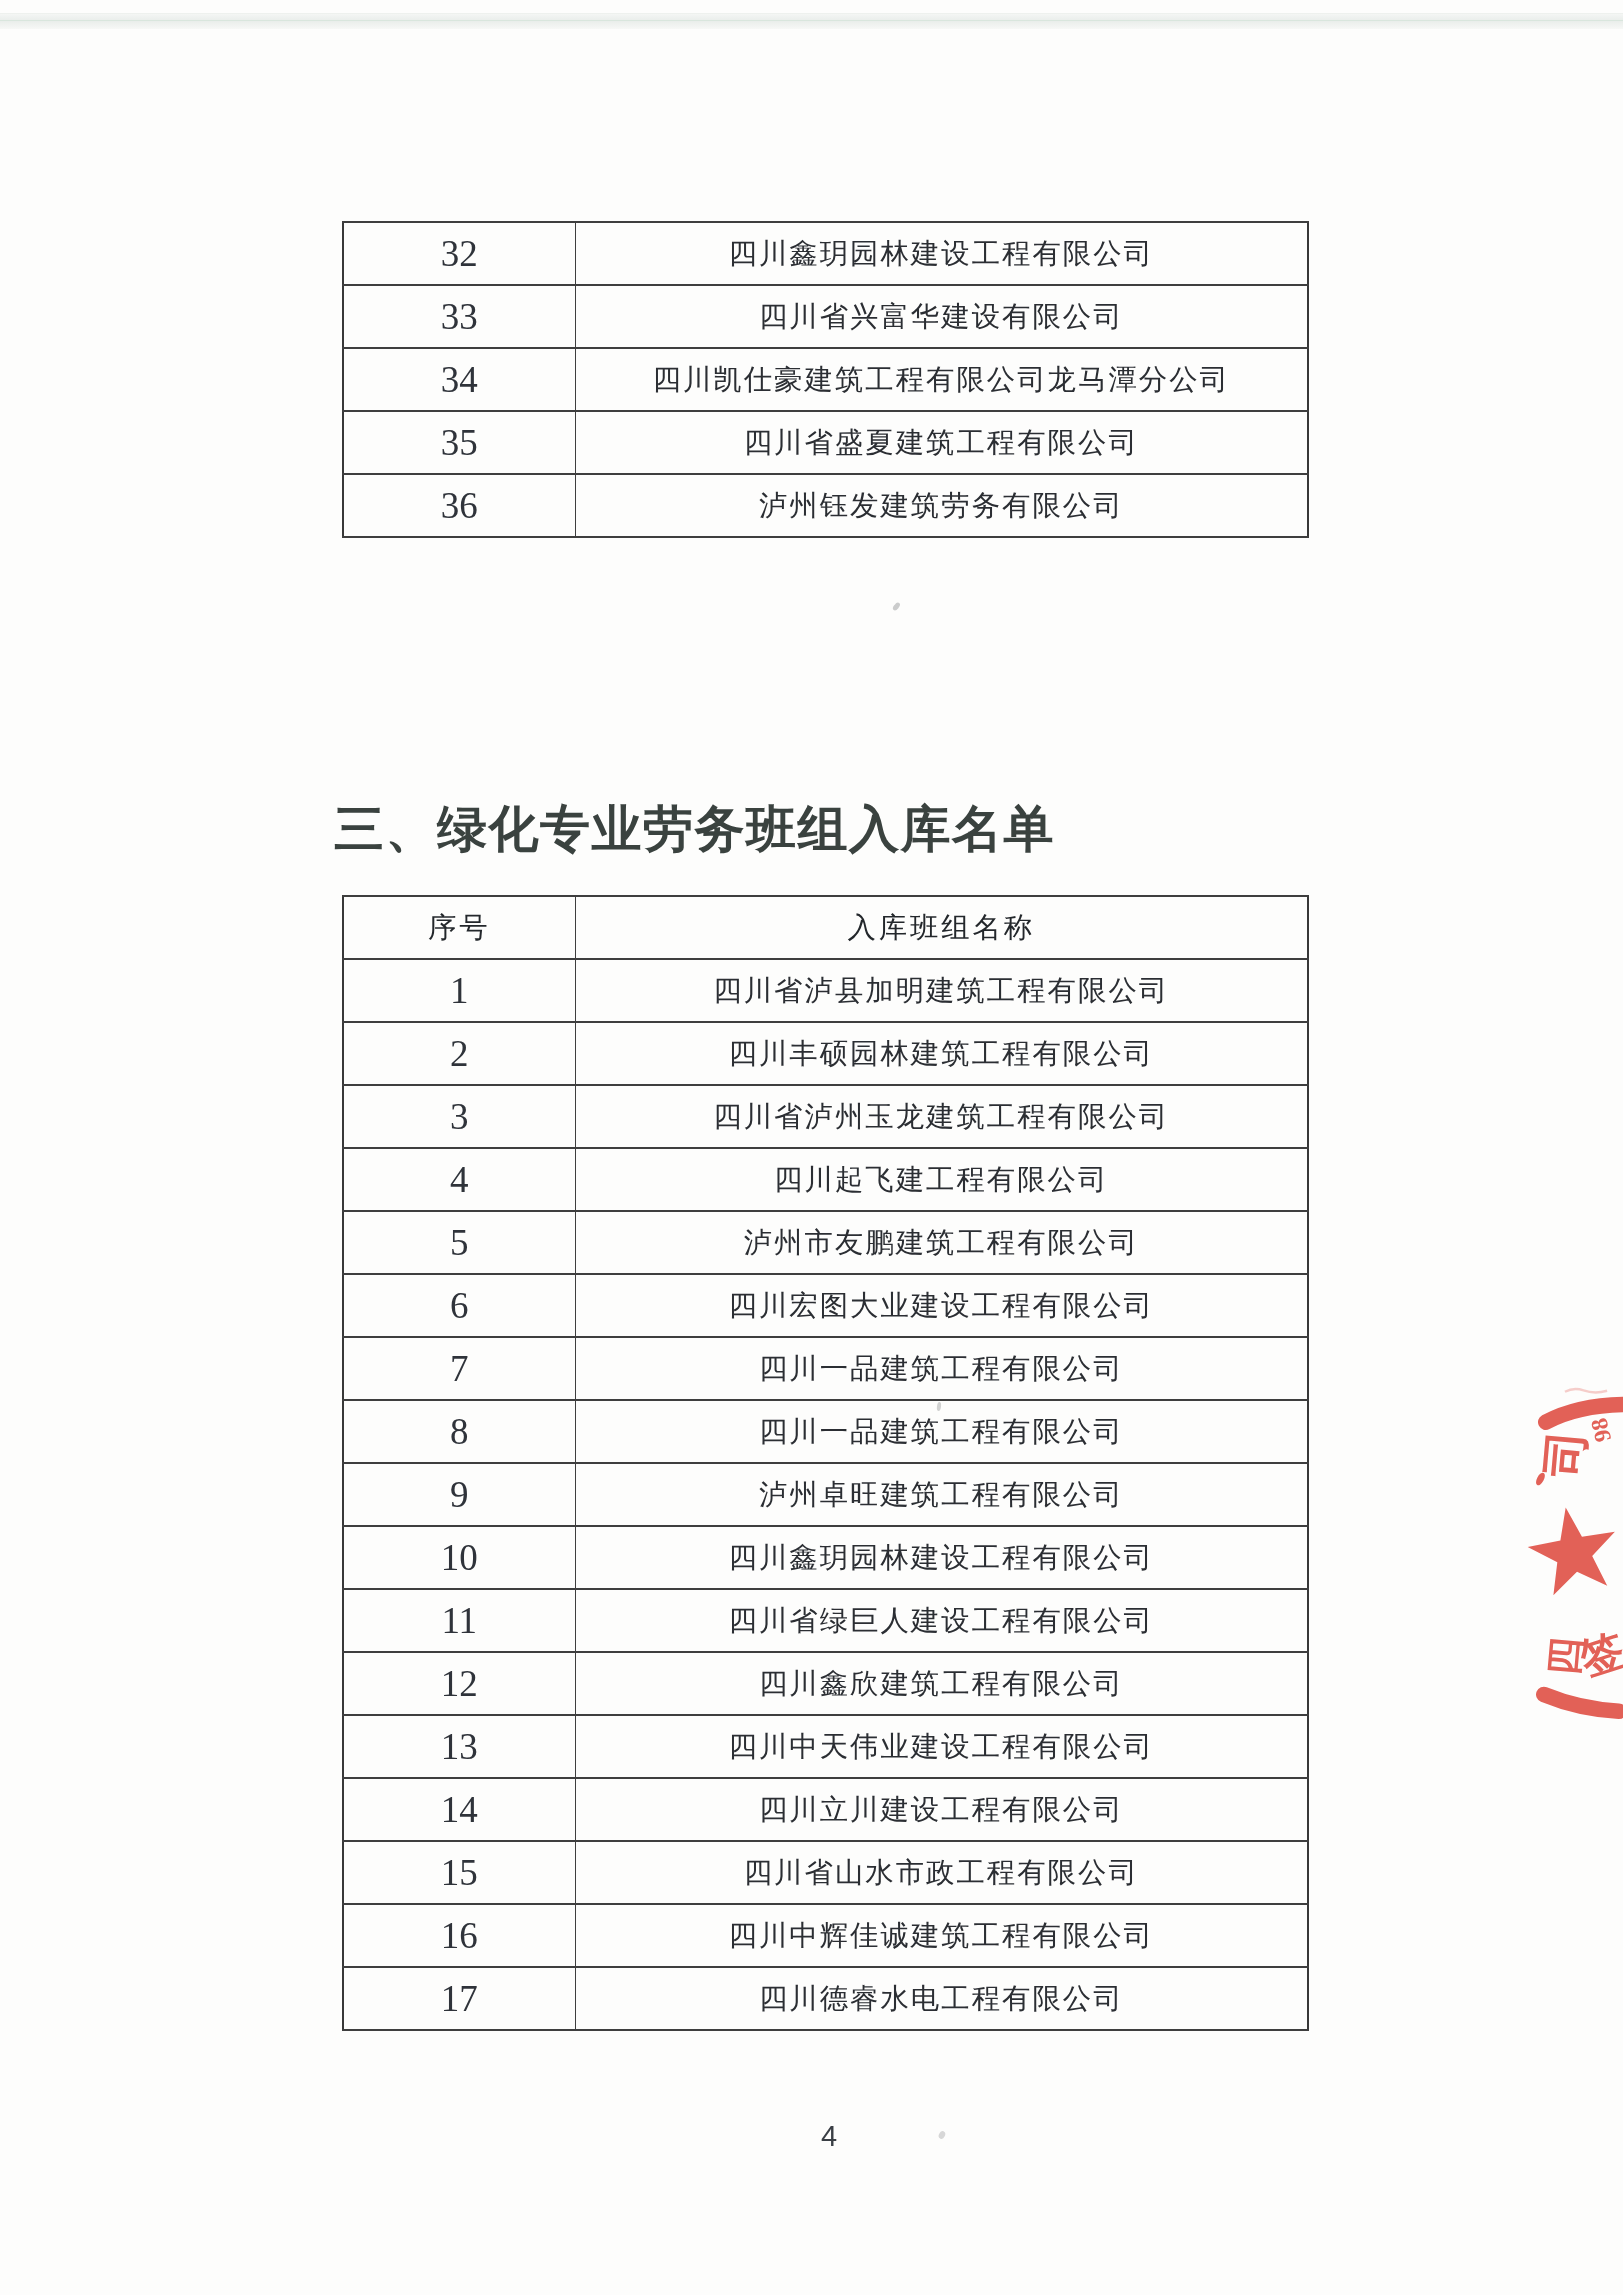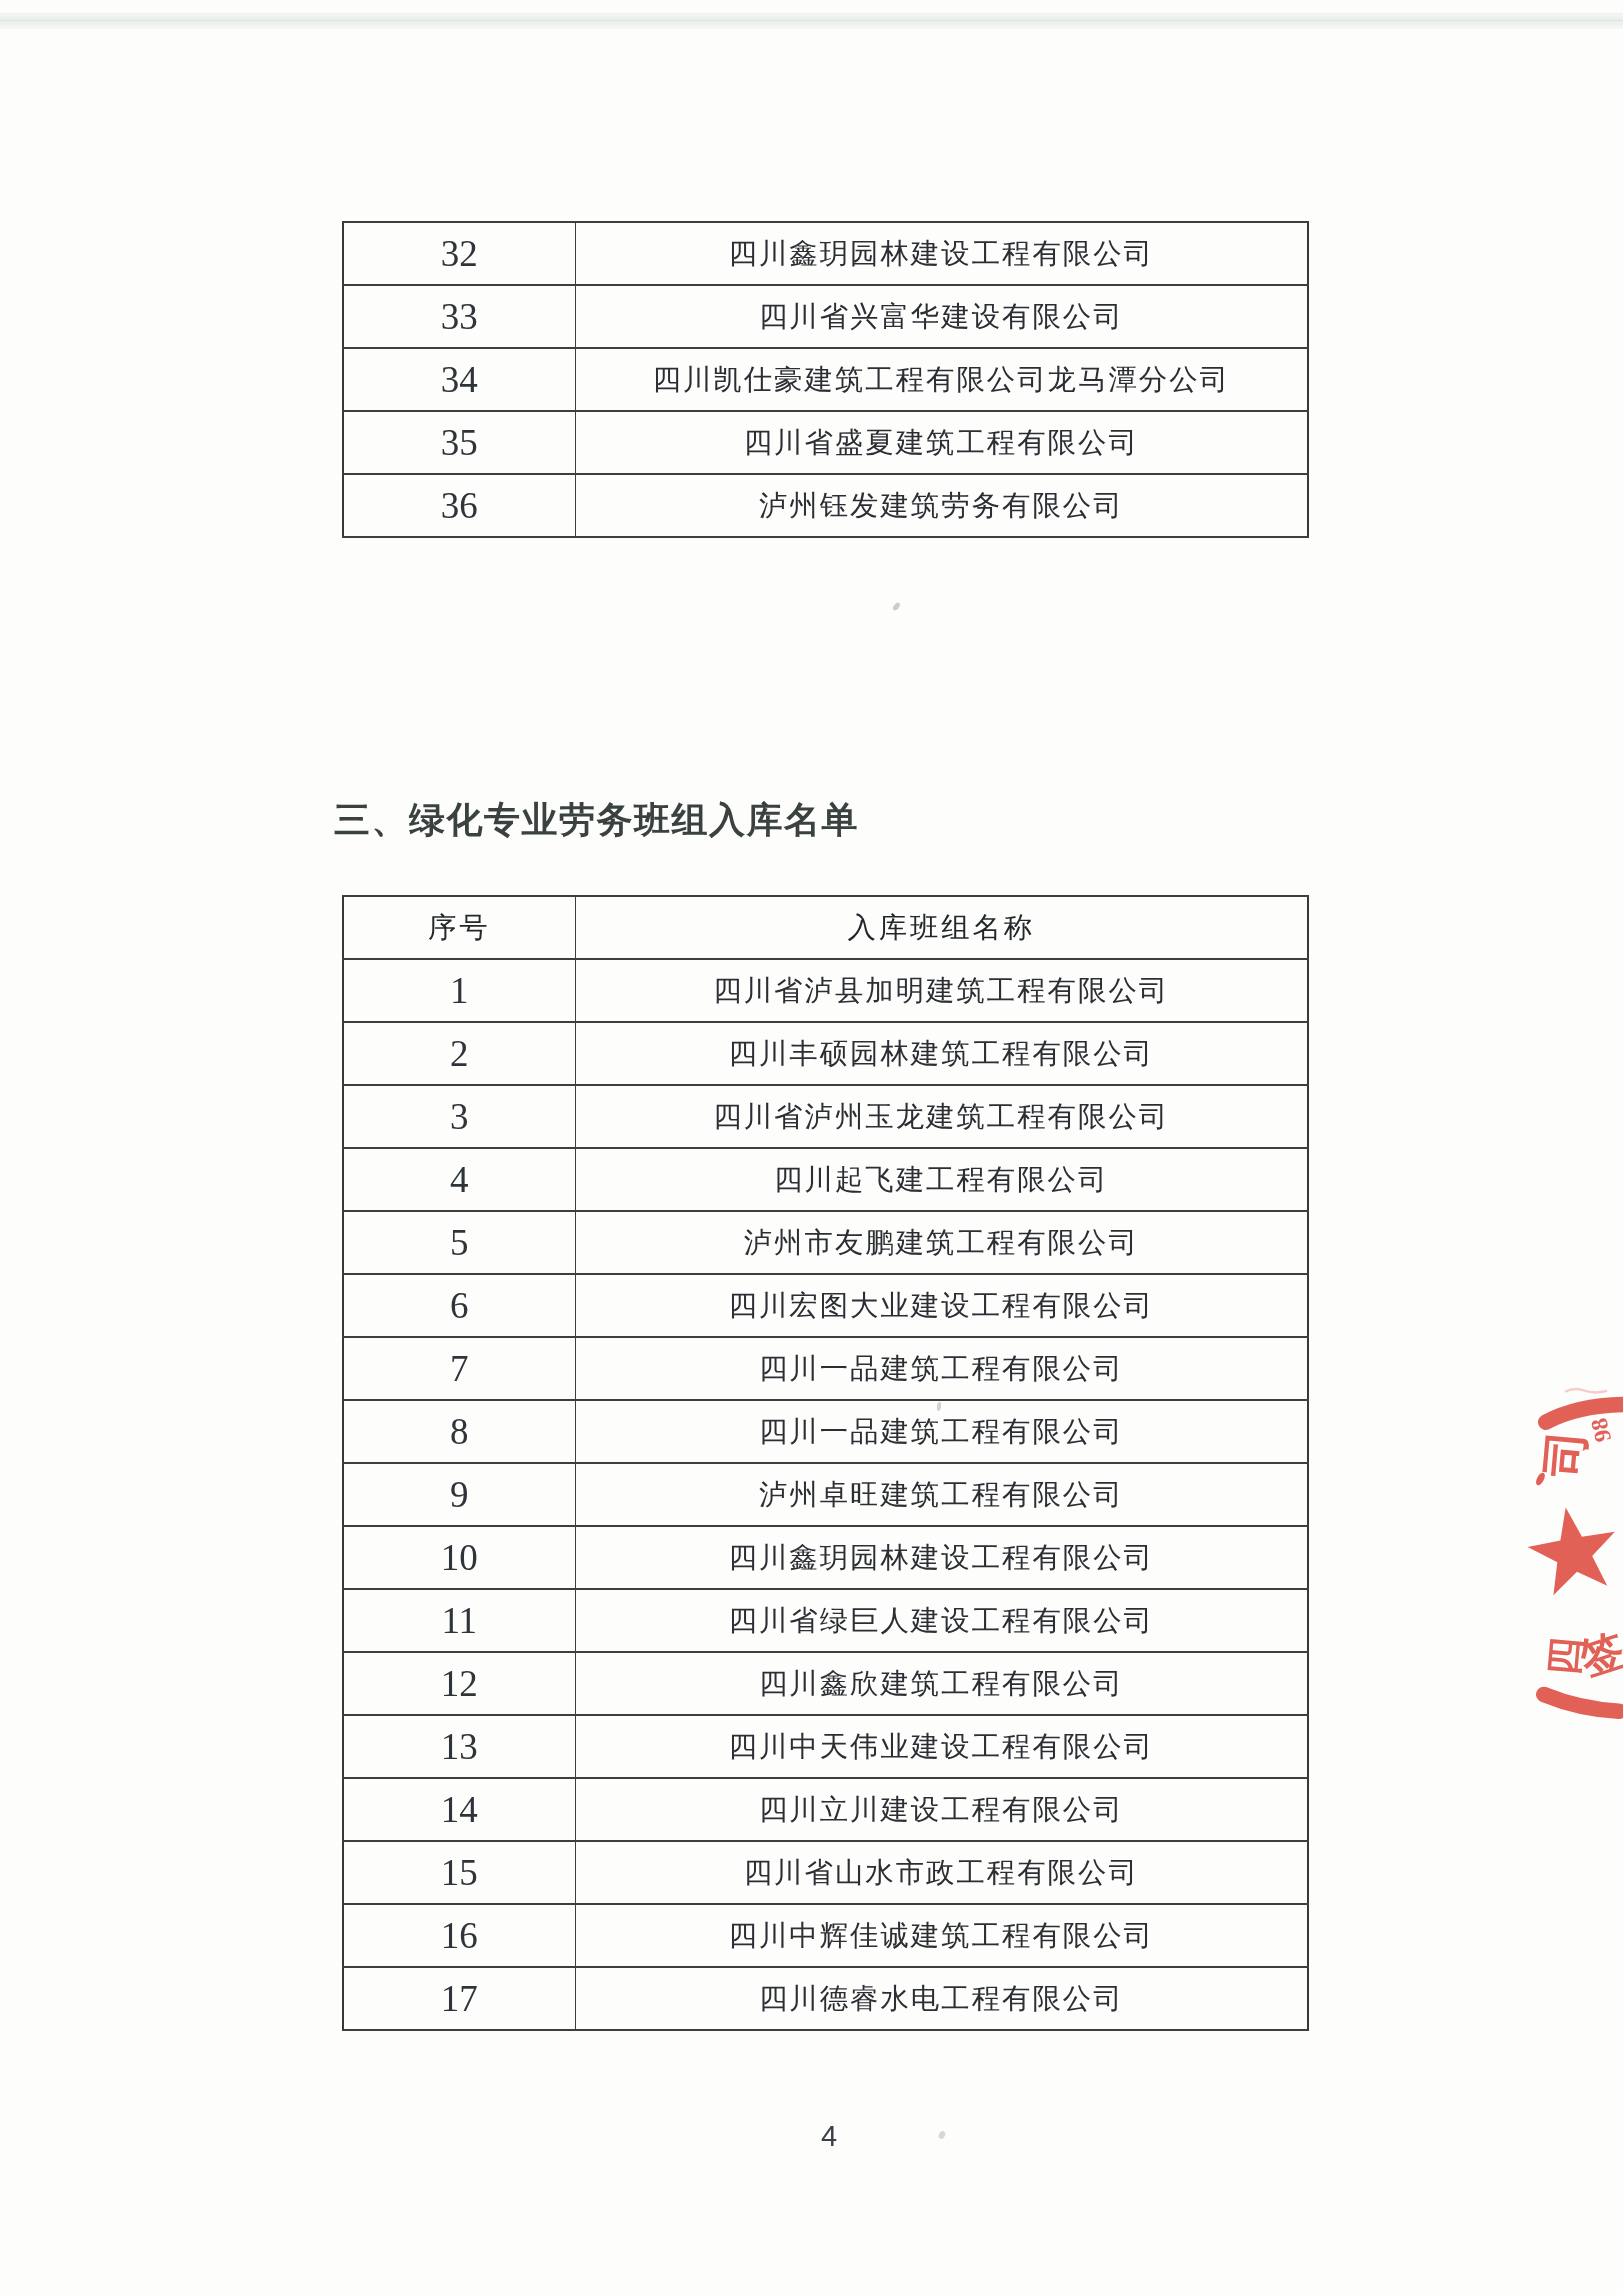--- a/index.html
+++ b/index.html
@@ -48,21 +48,21 @@
   }
   #table1{top:221px;}
   #table1 tr{height:63px;}
   #table2{top:895px;}
   #table2 tr{height:63px;}
   #table2 tr.header-row{height:63px;}
 
   .section-heading{
     position:absolute;left:334px;top:796px;
     font-family:"Liberation Sans","DejaVu Sans",sans-serif;
-    font-size:36px;font-weight:700;letter-spacing:1.5px;
+    font-size:50px;font-weight:700;letter-spacing:1.5px;
     color:#3a423f;white-space:nowrap;
   }
   .page-number{
     position:absolute;left:785px;top:2120px;width:88px;
     text-align:center;
     font-family:"Liberation Sans","DejaVu Sans",sans-serif;
     font-size:29px;color:#3a3f45;
   }
   .seal{
     position:absolute;left:1501px;top:1381px;width:123px;height:343px;

